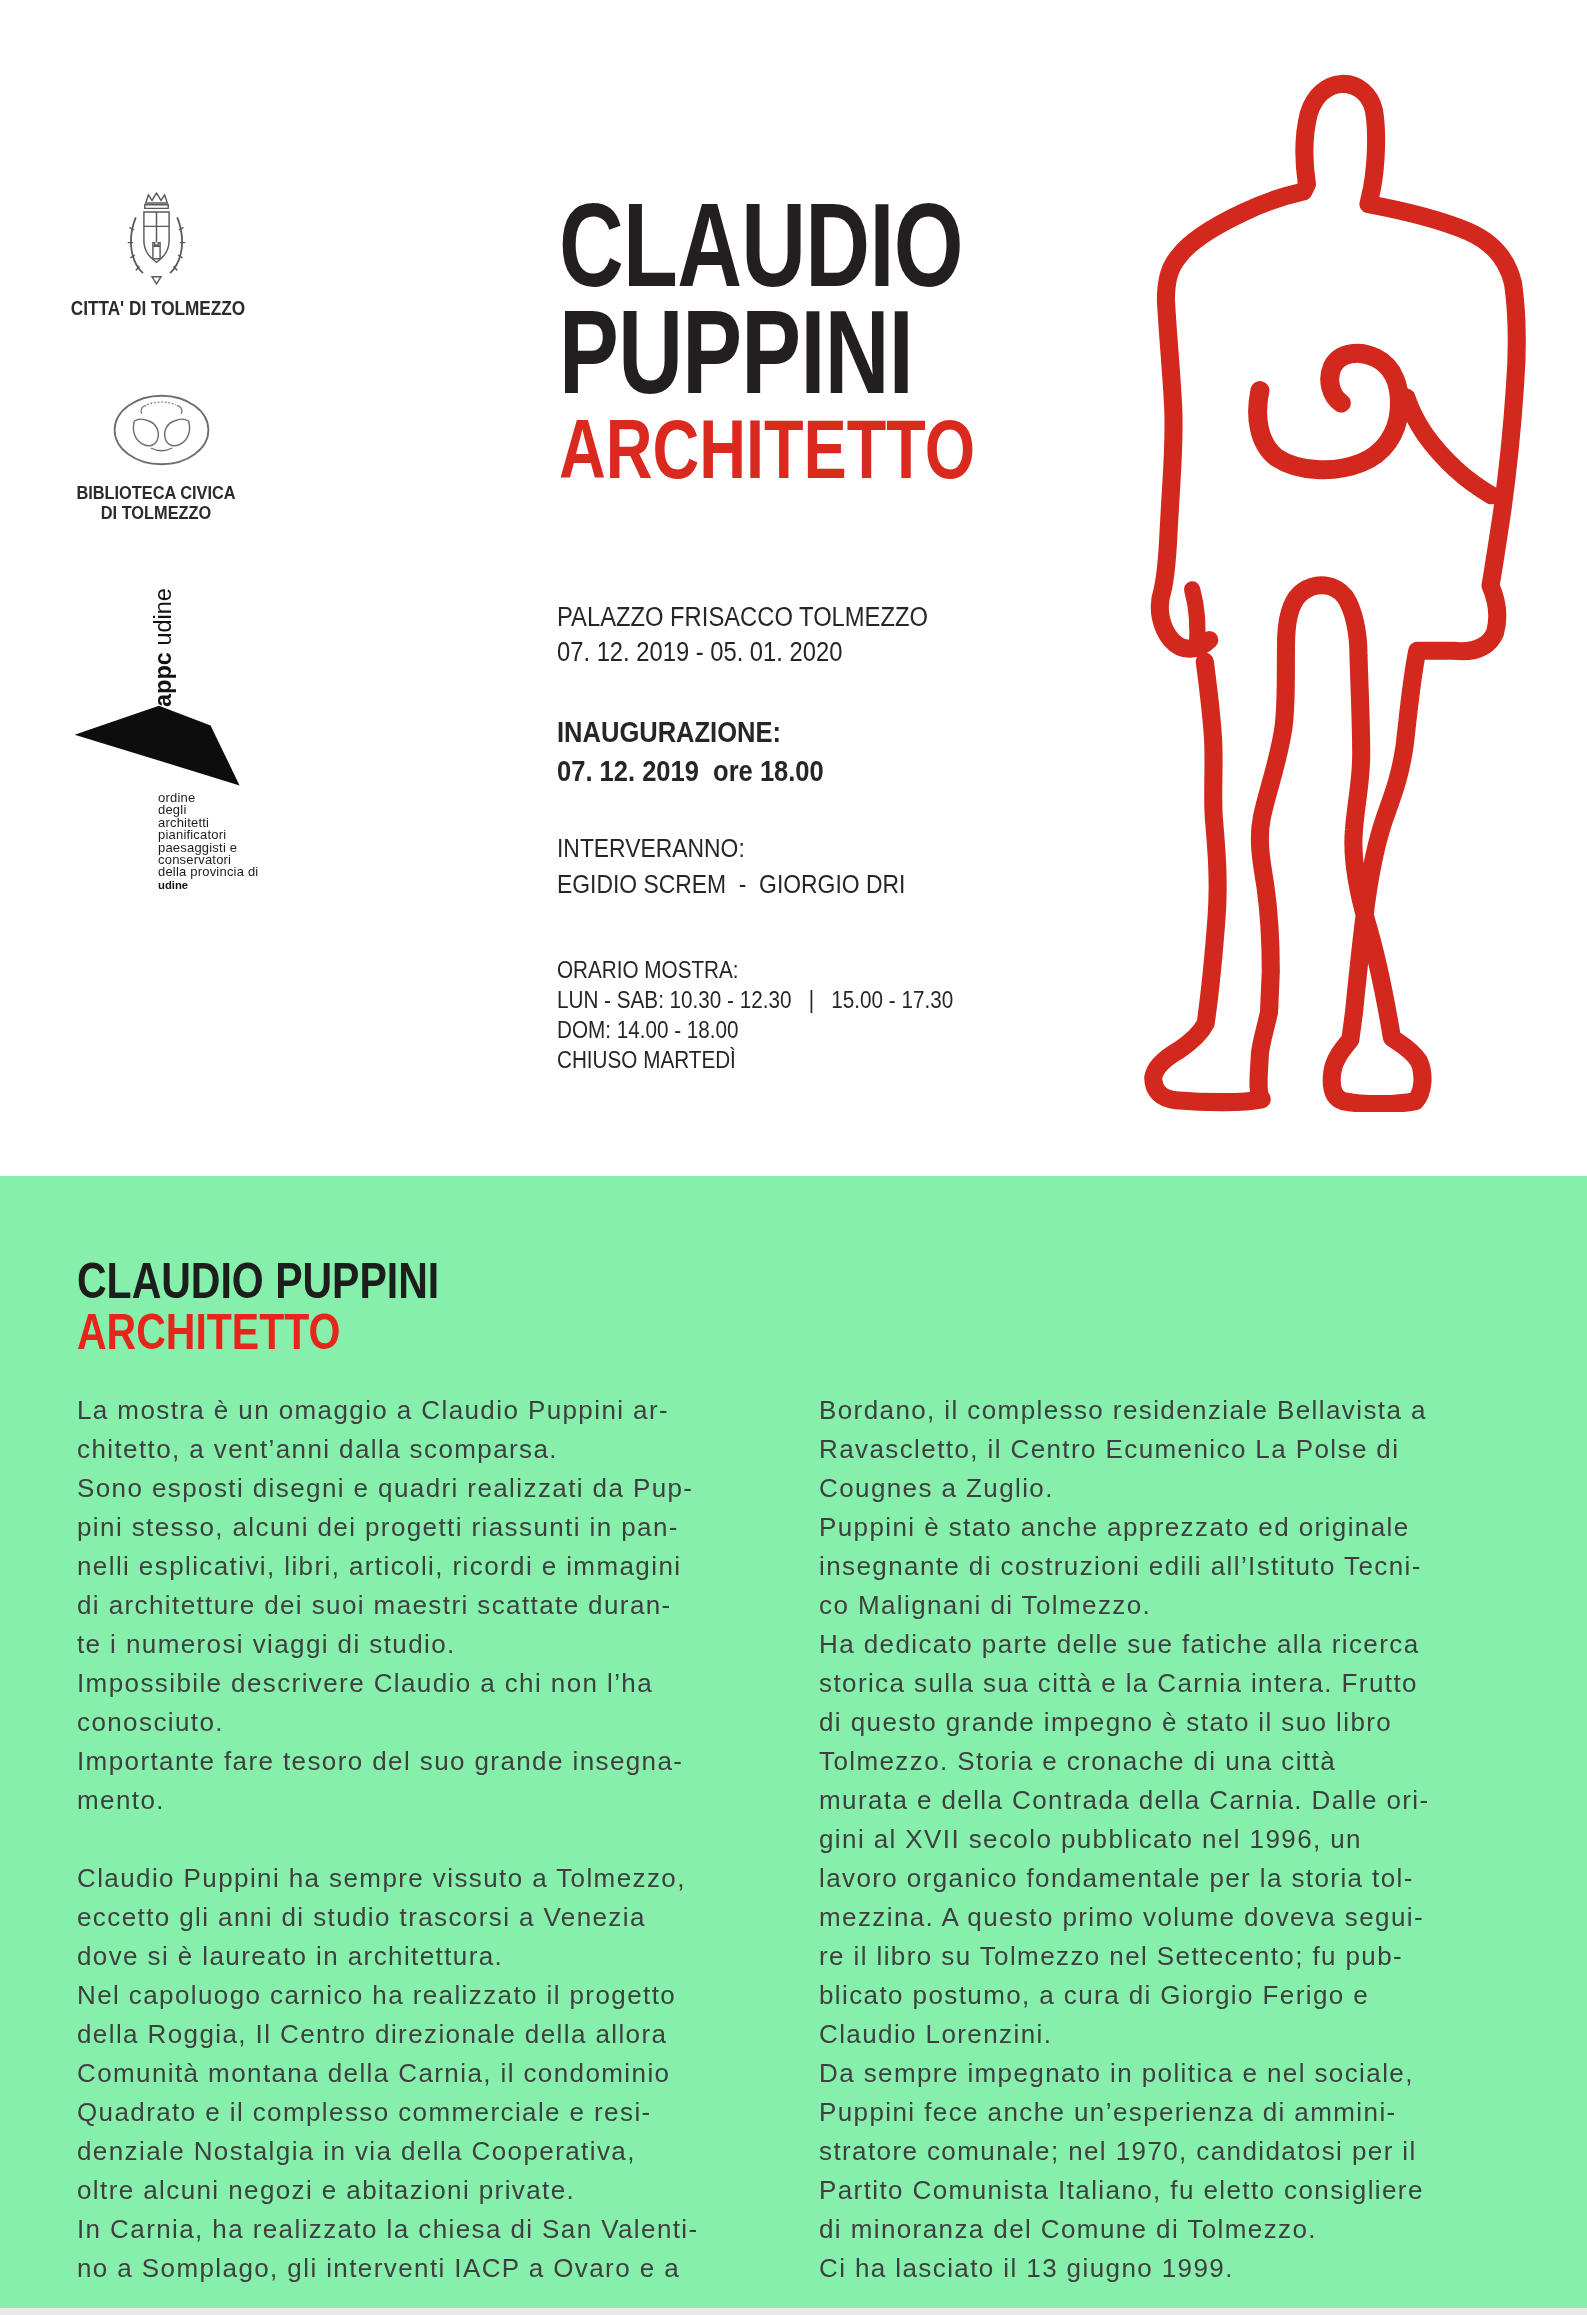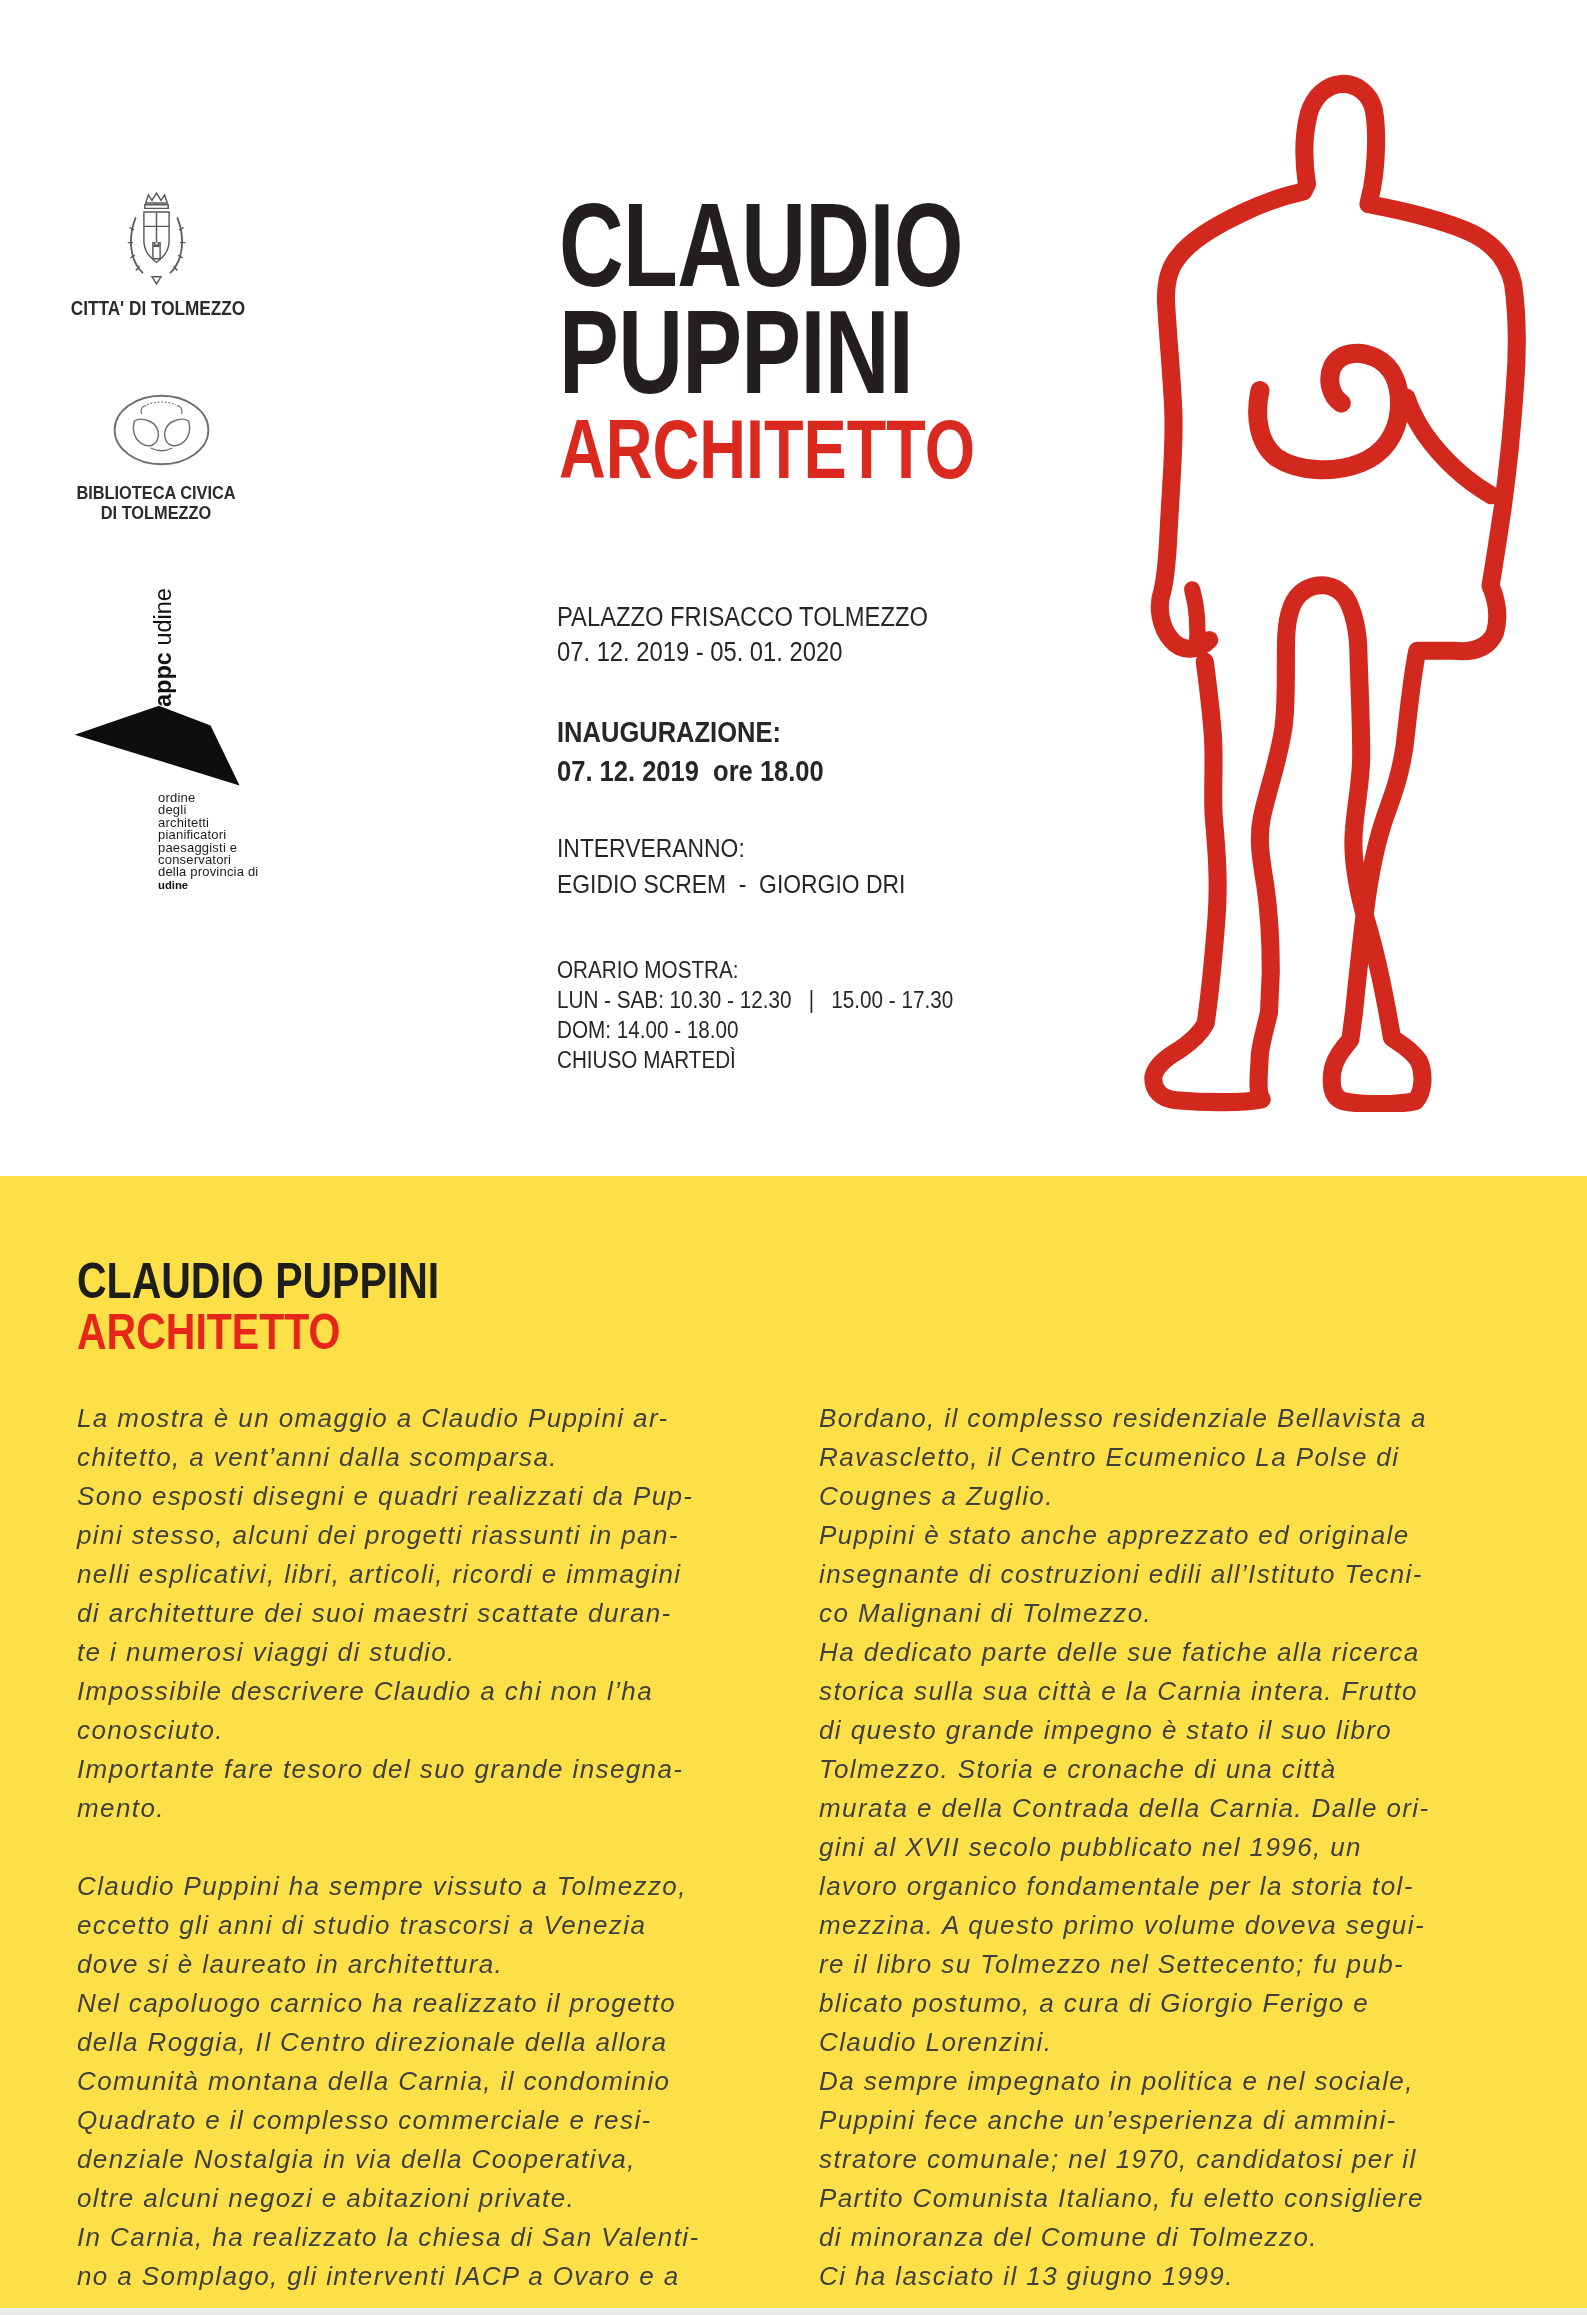--- a/index.html
+++ b/index.html
@@ -34,27 +34,27 @@
   .ev{left:557px;color:#262626;transform:scaleX(0.88);transform-origin:0 0;}
   .ev-venue{top:600px;font-size:27px;line-height:35px;}
   .ev-open{top:713px;font-size:29px;line-height:39px;font-weight:bold;}
   .ev-speakers{top:830px;font-size:26px;line-height:36px;}
   .ev-hours{top:955px;font-size:23.5px;line-height:30px;}
 
   
   .figure-svg{left:1099px;top:54px;}
 
   
-  .article{left:0;top:1176px;width:1588px;height:1140px;background:#fde047;}
+  .article{left:0;top:1176px;width:1588px;height:1140px;background:#86efac;}
   .art-title{left:77px;font-weight:bold;line-height:1;font-size:50px;color:#1d1d1b;
              transform:scaleX(0.82);transform-origin:0 0;}
   .art-title-1{top:80px;}
   .art-title-2{top:131px;}
-  .col{top:223px;width:715px;font-size:26px;line-height:39px;letter-spacing:1.4px;
-       color:#3f3f3f;font-style:italic;}
+  .col{top:215px;width:715px;font-size:26px;line-height:39px;letter-spacing:1.4px;
+       color:#3f3f3f;}
   .col-left{left:77px;}
   .col-right{left:819px;}
 </style>
 </head>
 <body>
 
 <div class="poster">
 
   <svg class="abs" style="left:125px;top:190px;" width="63" height="98" viewBox="0 0 70 108">
     <g fill="none" stroke="#5a5a5a" stroke-width="1.6">

